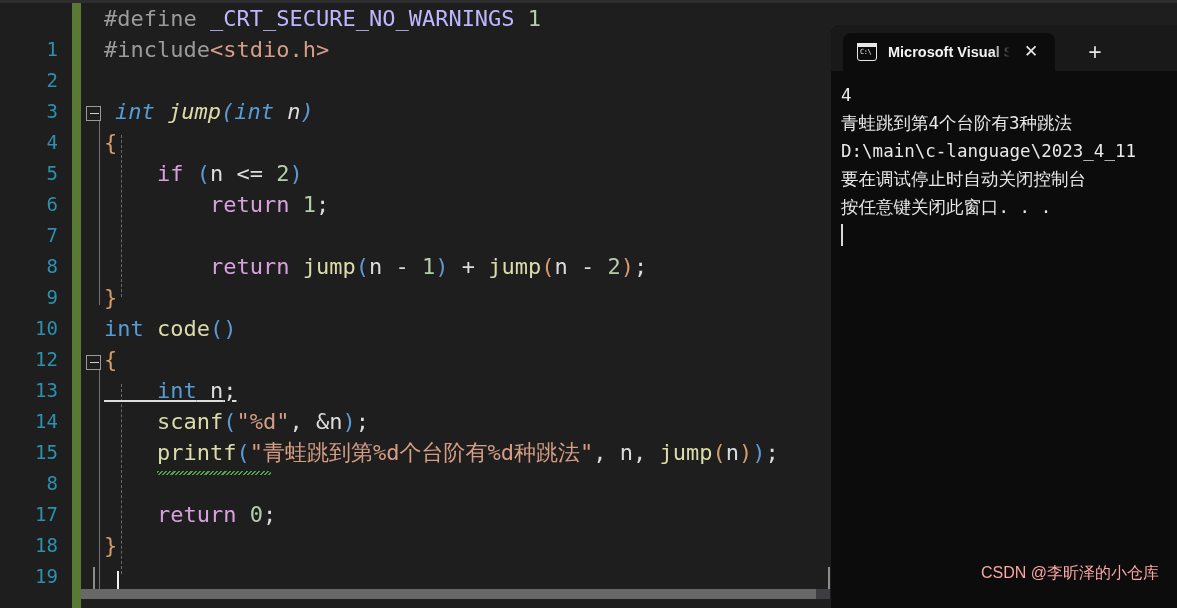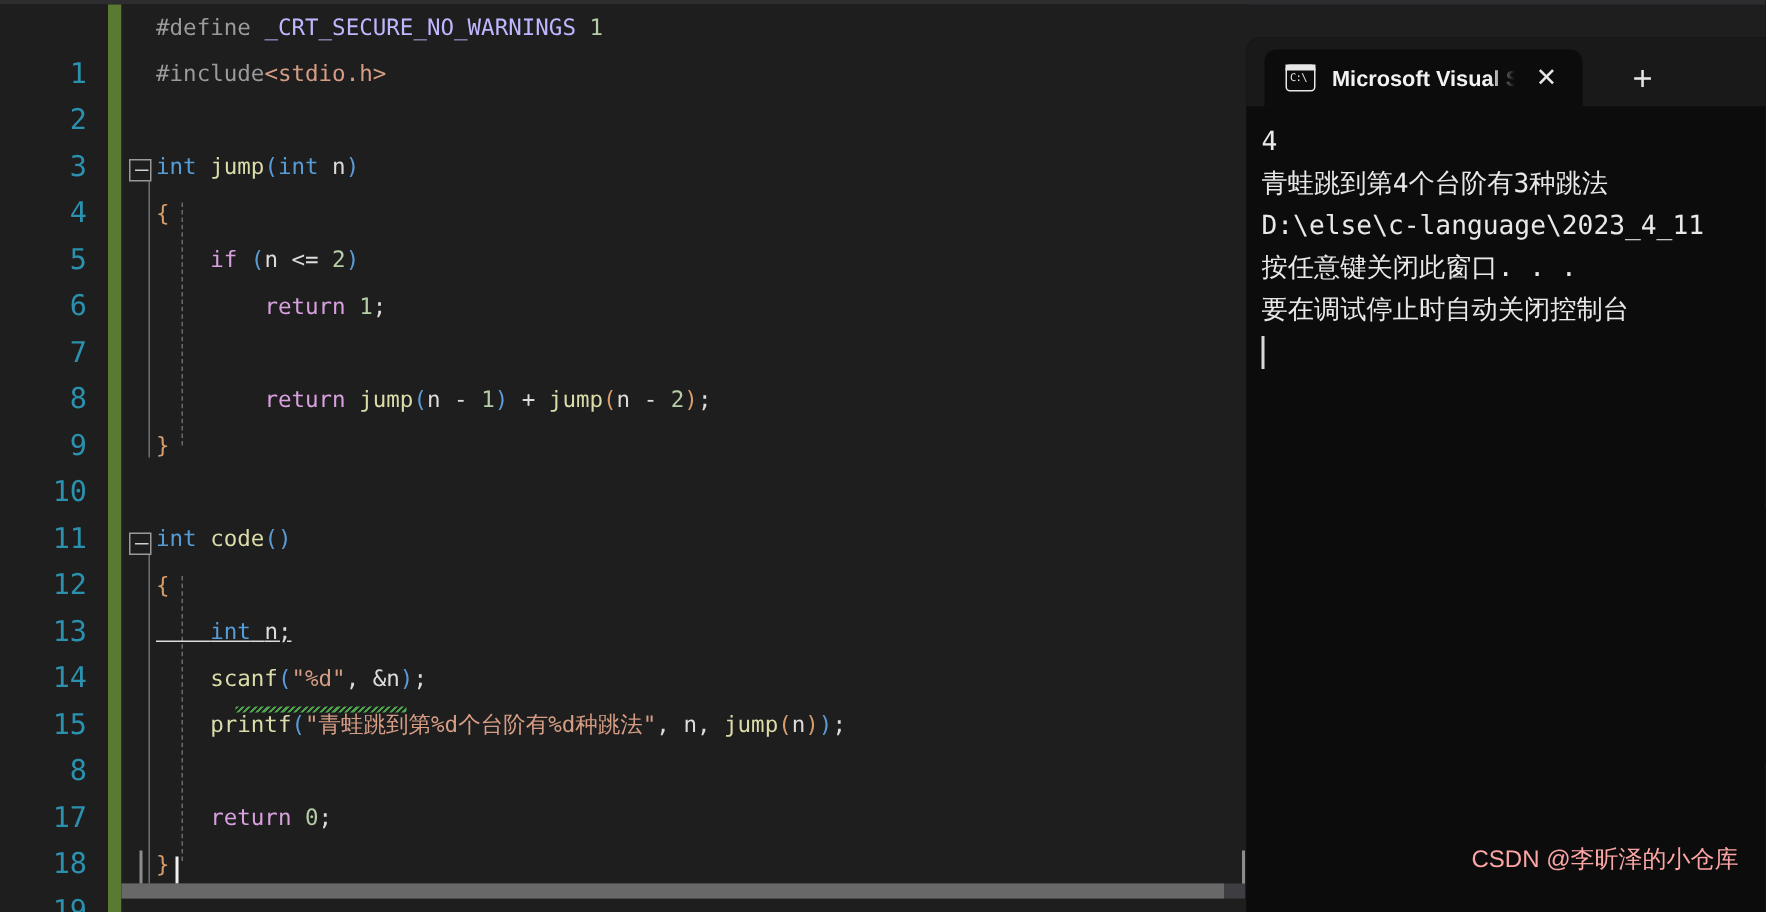--- a/index.html
+++ b/index.html
@@ -43,21 +43,21 @@
     font-family:"DejaVu Sans Mono", monospace;
   }
   .lnum {
     position:absolute; left:0; width:58px; text-align:right;
     color:#2b91af; font-size:19px;
     font-family:"DejaVu Sans Mono", monospace;
     height:31px; line-height:31px;
   }
   .codeline {
     position:absolute; left:0; top:0; padding-left:4px;
-    height:31px; line-height:31px; font-size:15px; color:#dcdcdc;
+    height:31px; line-height:31px; font-size:22px; color:#dcdcdc;
     white-space:pre;
   }
 
   
   .c-pre    { color:#9b9b9b; }
   .c-macro  { color:#beb7ff; }
   .c-num    { color:#b5cea8; }
   .c-str    { color:#d69d85; }
   .c-kw     { color:#569cd6; }
   .c-ctl    { color:#d8a0df; }
@@ -220,21 +220,21 @@
       <div class="line">
         <span class="lnum">2</span>
         <span class="codeline" style="left:100px;"><span class="c-pre">#include</span><span class="c-str">&lt;stdio.h&gt;</span></span>
       </div>
       <div class="line">
         <span class="lnum">3</span>
         <span class="codeline" style="left:100px;"></span>
       </div>
       <div class="line">
         <span class="lnum">4</span>
-        <span class="codeline" style="left:100px;"><span class="c-kw">int</span> <span class="c-fn">jump</span><span class="c-paren1">(</span><span class="c-kw">int</span> <span class="c-id">n</span><span class="c-paren1">)</span></span>
+        <span class="codeline" style="left:111px;font-style:italic;"><span class="c-kw">int</span> <span class="c-fn">jump</span><span class="c-paren1">(</span><span class="c-kw">int</span> <span class="c-id">n</span><span class="c-paren1">)</span></span>
       </div>
       <div class="line">
         <span class="lnum">5</span>
         <span class="codeline" style="left:100px;"><span class="c-brace">{</span></span>
       </div>
       <div class="line">
         <span class="lnum">6</span>
         <span class="codeline" style="left:100px;">    <span class="c-ctl">if</span> <span class="c-paren1">(</span><span class="c-id">n</span> <span class="c-id">&lt;=</span> <span class="c-num">2</span><span class="c-paren1">)</span></span>
       </div>
       <div class="line">
@@ -244,24 +244,20 @@
       <div class="line">
         <span class="lnum">8</span>
       </div>
       <div class="line">
         <span class="lnum">9</span>
         <span class="codeline" style="left:100px;">        <span class="c-ctl">return</span> <span class="c-fn">jump</span><span class="c-paren1">(</span><span class="c-id">n</span> <span class="c-id">-</span> <span class="c-num">1</span><span class="c-paren1">)</span> <span class="c-id">+</span> <span class="c-fn">jump</span><span class="c-paren2">(</span><span class="c-id">n</span> <span class="c-id">-</span> <span class="c-num">2</span><span class="c-paren2">)</span><span class="c-punct">;</span></span>
       </div>
       <div class="line">
         <span class="lnum">10</span>
         <span class="codeline" style="left:100px;"><span class="c-brace">}</span></span>
-      </div>
-      <div class="line">
-        <span class="lnum">11</span>
-        <span class="codeline" style="left:100px;"></span>
       </div>
       <div class="line">
         <span class="lnum">12</span>
         <span class="codeline" style="left:100px;"><span class="c-kw">int</span> <span class="c-fn">code</span><span class="c-paren1">()</span></span>
       </div>
       <div class="line">
         <span class="lnum">13</span>
         <span class="codeline" style="left:100px;"><span class="c-brace">{</span></span>
       </div>
       <div class="line">
@@ -297,21 +293,21 @@
         <div class="tab-icon"></div>
         <div class="tab-title">Microsoft Visual Studio 调试控</div>
         <div class="tab-close">✕</div>
       </div>
       <div class="tab-plus">+</div>
     </div>
 
     <div class="term-body">
       <div class="term-line">4</div>
       <div class="term-line">青蛙跳到第4个台阶有3种跳法</div>
-      <div class="term-line">D:\else\c-language\2023_4_11</div>
+      <div class="term-line">D:\main\c-language\2023_4_11</div>
+      <div class="term-line">要在调试停止时自动关闭控制台</div>
       <div class="term-line">按任意键关闭此窗口. . .</div>
-      <div class="term-line">要在调试停止时自动关闭控制台</div>
       <div class="term-caret"></div>
     </div>
   </div>
 
   <div class="watermark">CSDN @李昕泽的小仓库</div>
 </div>
 
 </body></html>

